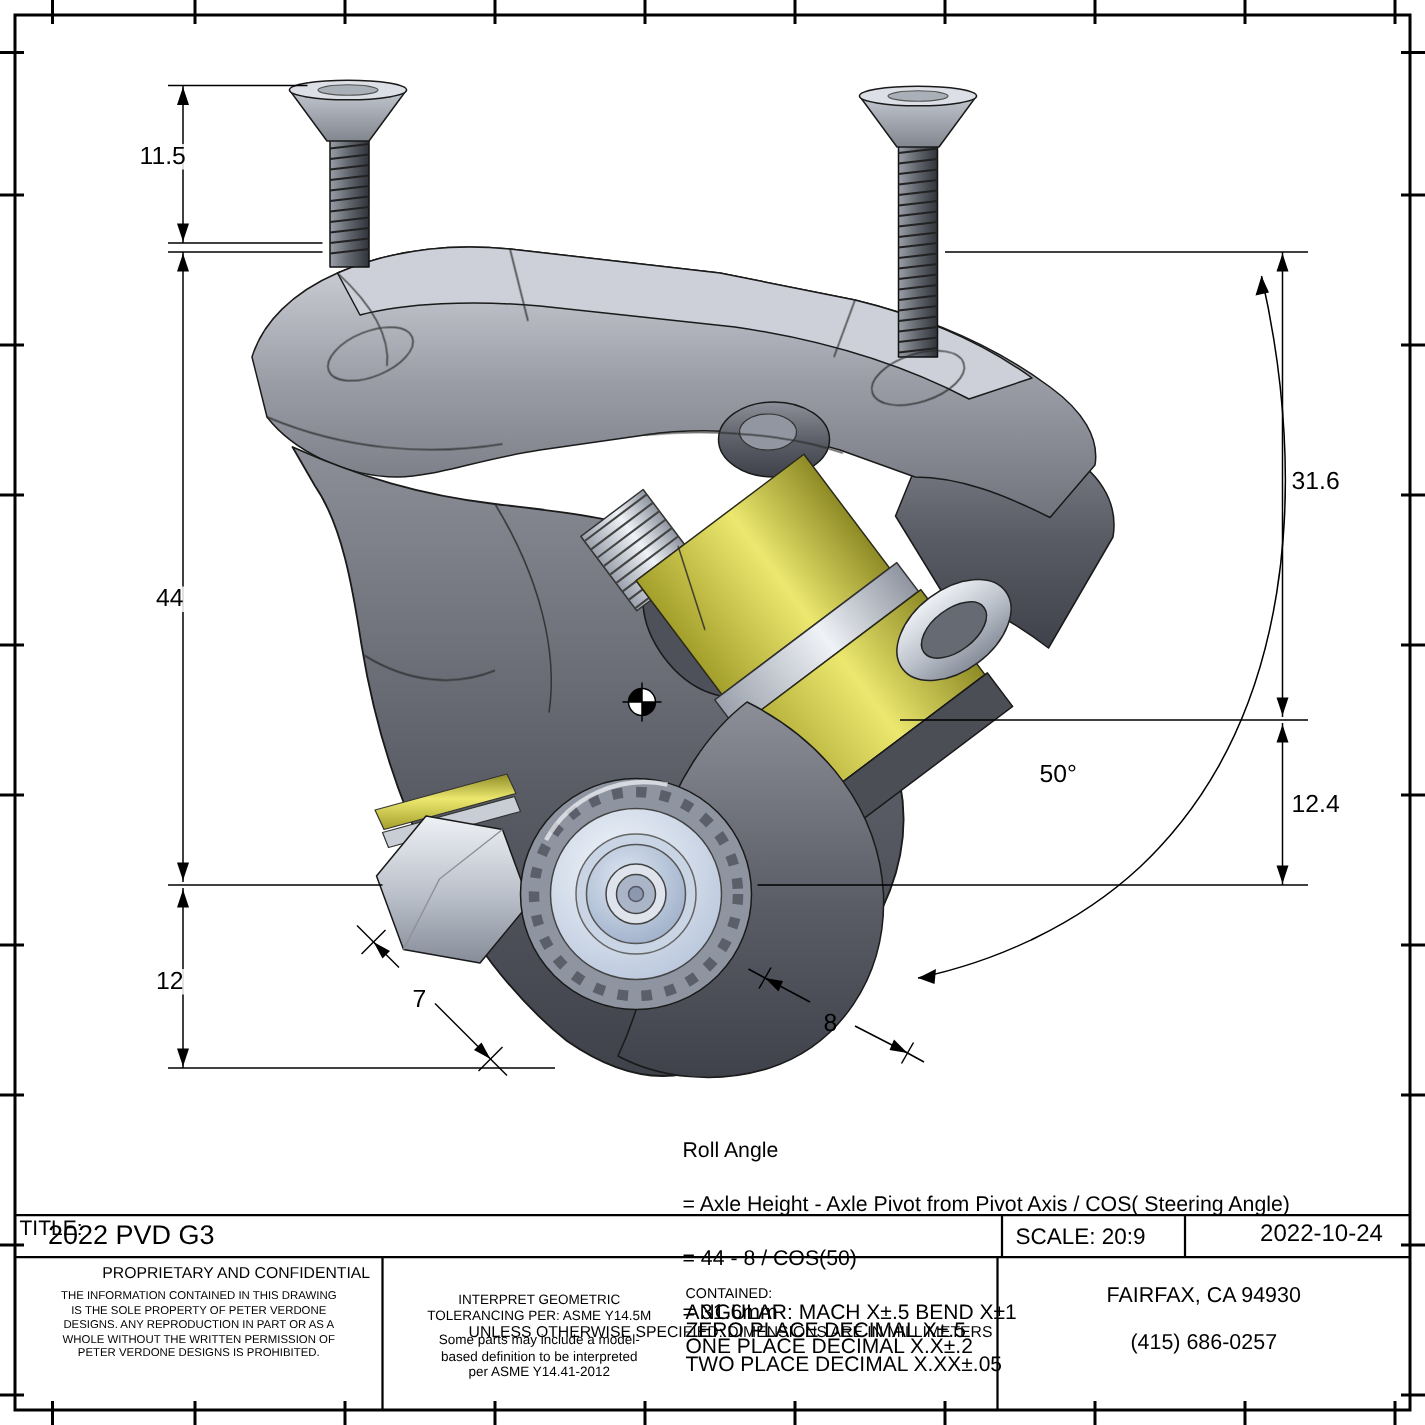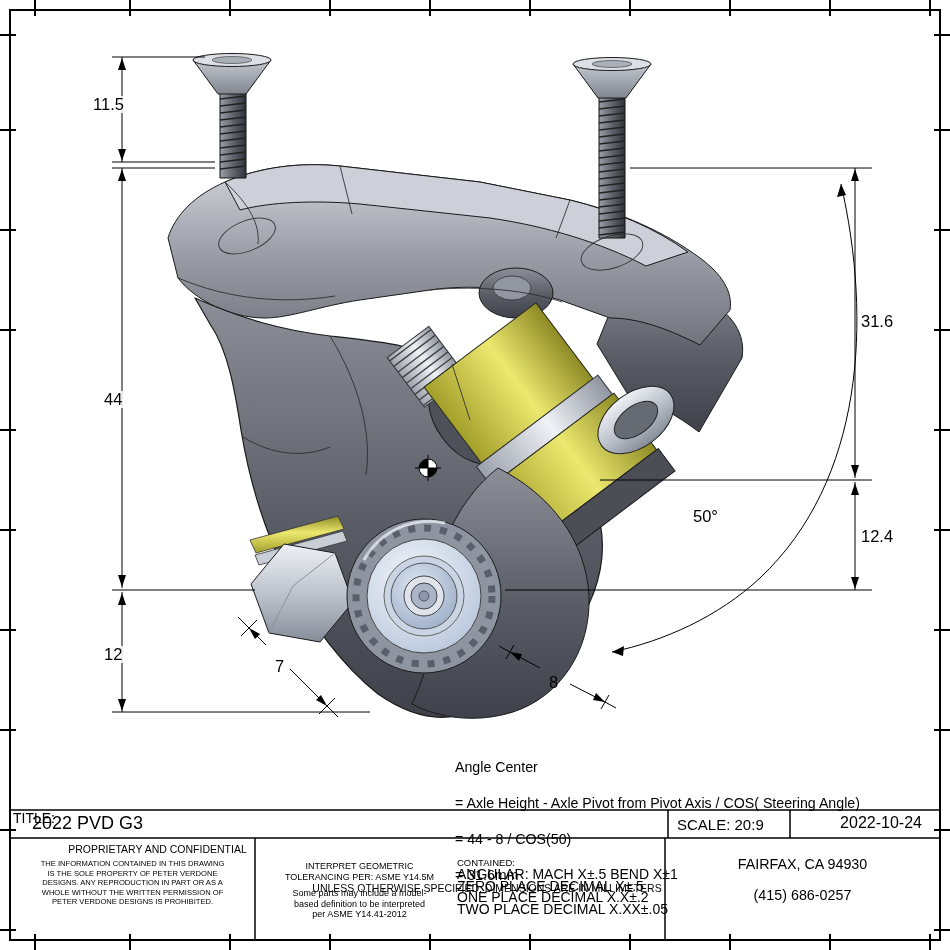--- a/index.html
+++ b/index.html
@@ -274,21 +274,21 @@
 <div class="dim" style="left:92px;top:96px;">11.5</div>
 <div class="dim" style="left:103px;top:391px;">44</div>
 <div class="dim" style="left:103px;top:646px;">12</div>
 <div class="dim" style="left:860px;top:313px;">31.6</div>
 <div class="dim" style="left:860px;top:528px;">12.4</div>
 <div class="dim" style="left:692px;top:508px;background:none;text-align:right;">50°</div>
 <div class="dim" style="left:274px;top:658px;background:none;">7</div>
 <div class="dim" style="left:548px;top:674px;background:none;">8</div>
 
 <div class="t" style="left:455px;top:740px;font-size:14.2px;line-height:18px;">
-  <div>Angle Center</div>
+  <div>Roll Angle</div>
   <div>= Axle Height - Axle Pivot from Pivot Axis / COS( Steering Angle)</div>
   <div>= 44 - 8 / COS(50)</div>
   <div>= 31.6mm</div>
 </div>
 
 <div class="t" style="left:13px;top:810px;font-size:14px;">TITLE:</div>
 <div class="t" style="left:32px;top:813px;font-size:18px;">2022 PVD G3</div>
 <div class="t" style="left:677px;top:816px;font-size:15px;">SCALE: 20:9</div>
 <div class="t c" style="left:790px;top:814px;width:150px;font-size:16px;padding-left:16px;">2022-10-24</div>
 

